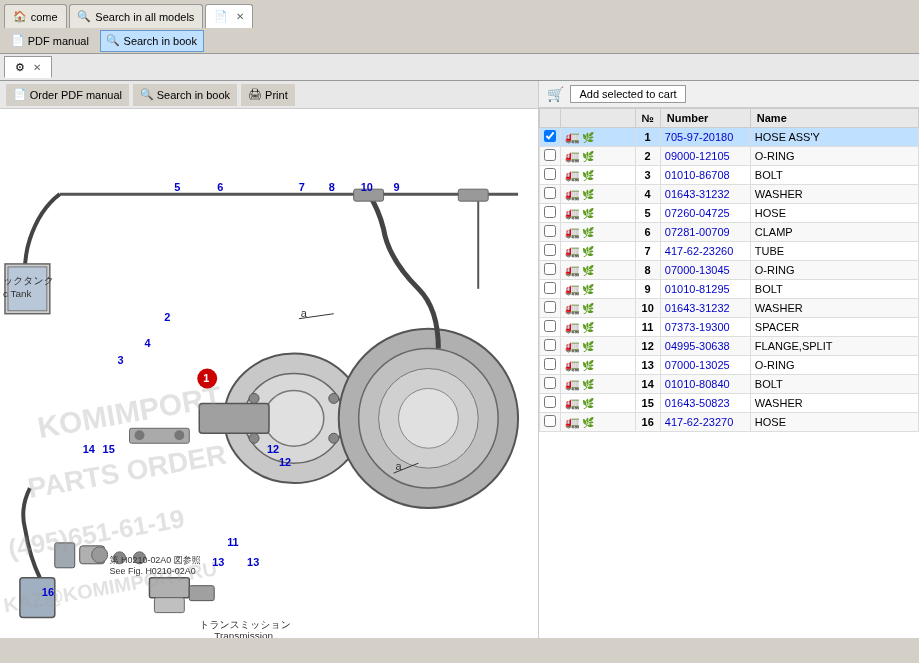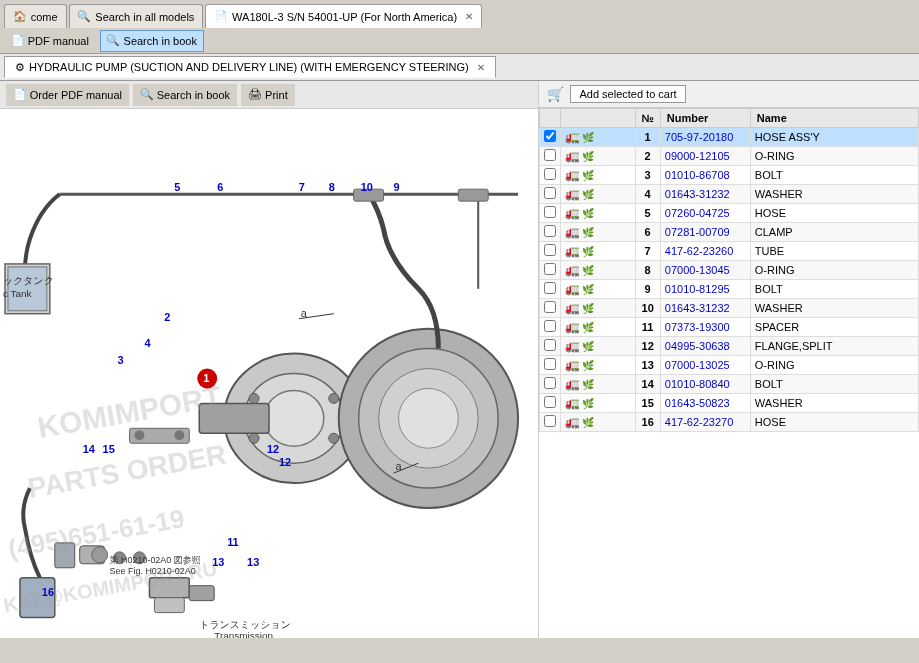--- a/index.html
+++ b/index.html
@@ -56,40 +56,38 @@
   <div class="tab">
     <span>🏠</span>
     <span>come</span>
   </div>
   <div class="tab">
     <span style="color:#ff6600">🔍</span>
     <span>Search in all models</span>
   </div>
   <div class="tab active">
     <span>📄</span>
-    <span>WA180L-3 S/N 54001-UP (For North America)</span>
     <span class="tab-close">✕</span>
   </div>
 </div>
 
 <div class="toolbar-row1">
   <div class="toolbar-btn">
     <span class="pdf-icon">📄</span>
     <span>PDF manual</span>
   </div>
   <div class="toolbar-btn active">
     <span class="search-icon">🔍</span>
     <span>Search in book</span>
   </div>
 </div>
 
 <div class="tab-row">
   <div class="content-tab active">
     <span>⚙</span>
-    <span>HYDRAULIC PUMP (SUCTION AND DELIVERY LINE) (WITH EMERGENCY STEERING)</span>
     <span class="tab-close">✕</span>
   </div>
 </div>
 
 <div class="main-container">
 
   <div class="diagram-panel">
     <div class="diagram-toolbar">
       <div class="toolbar-btn">
         <span>📄</span>

